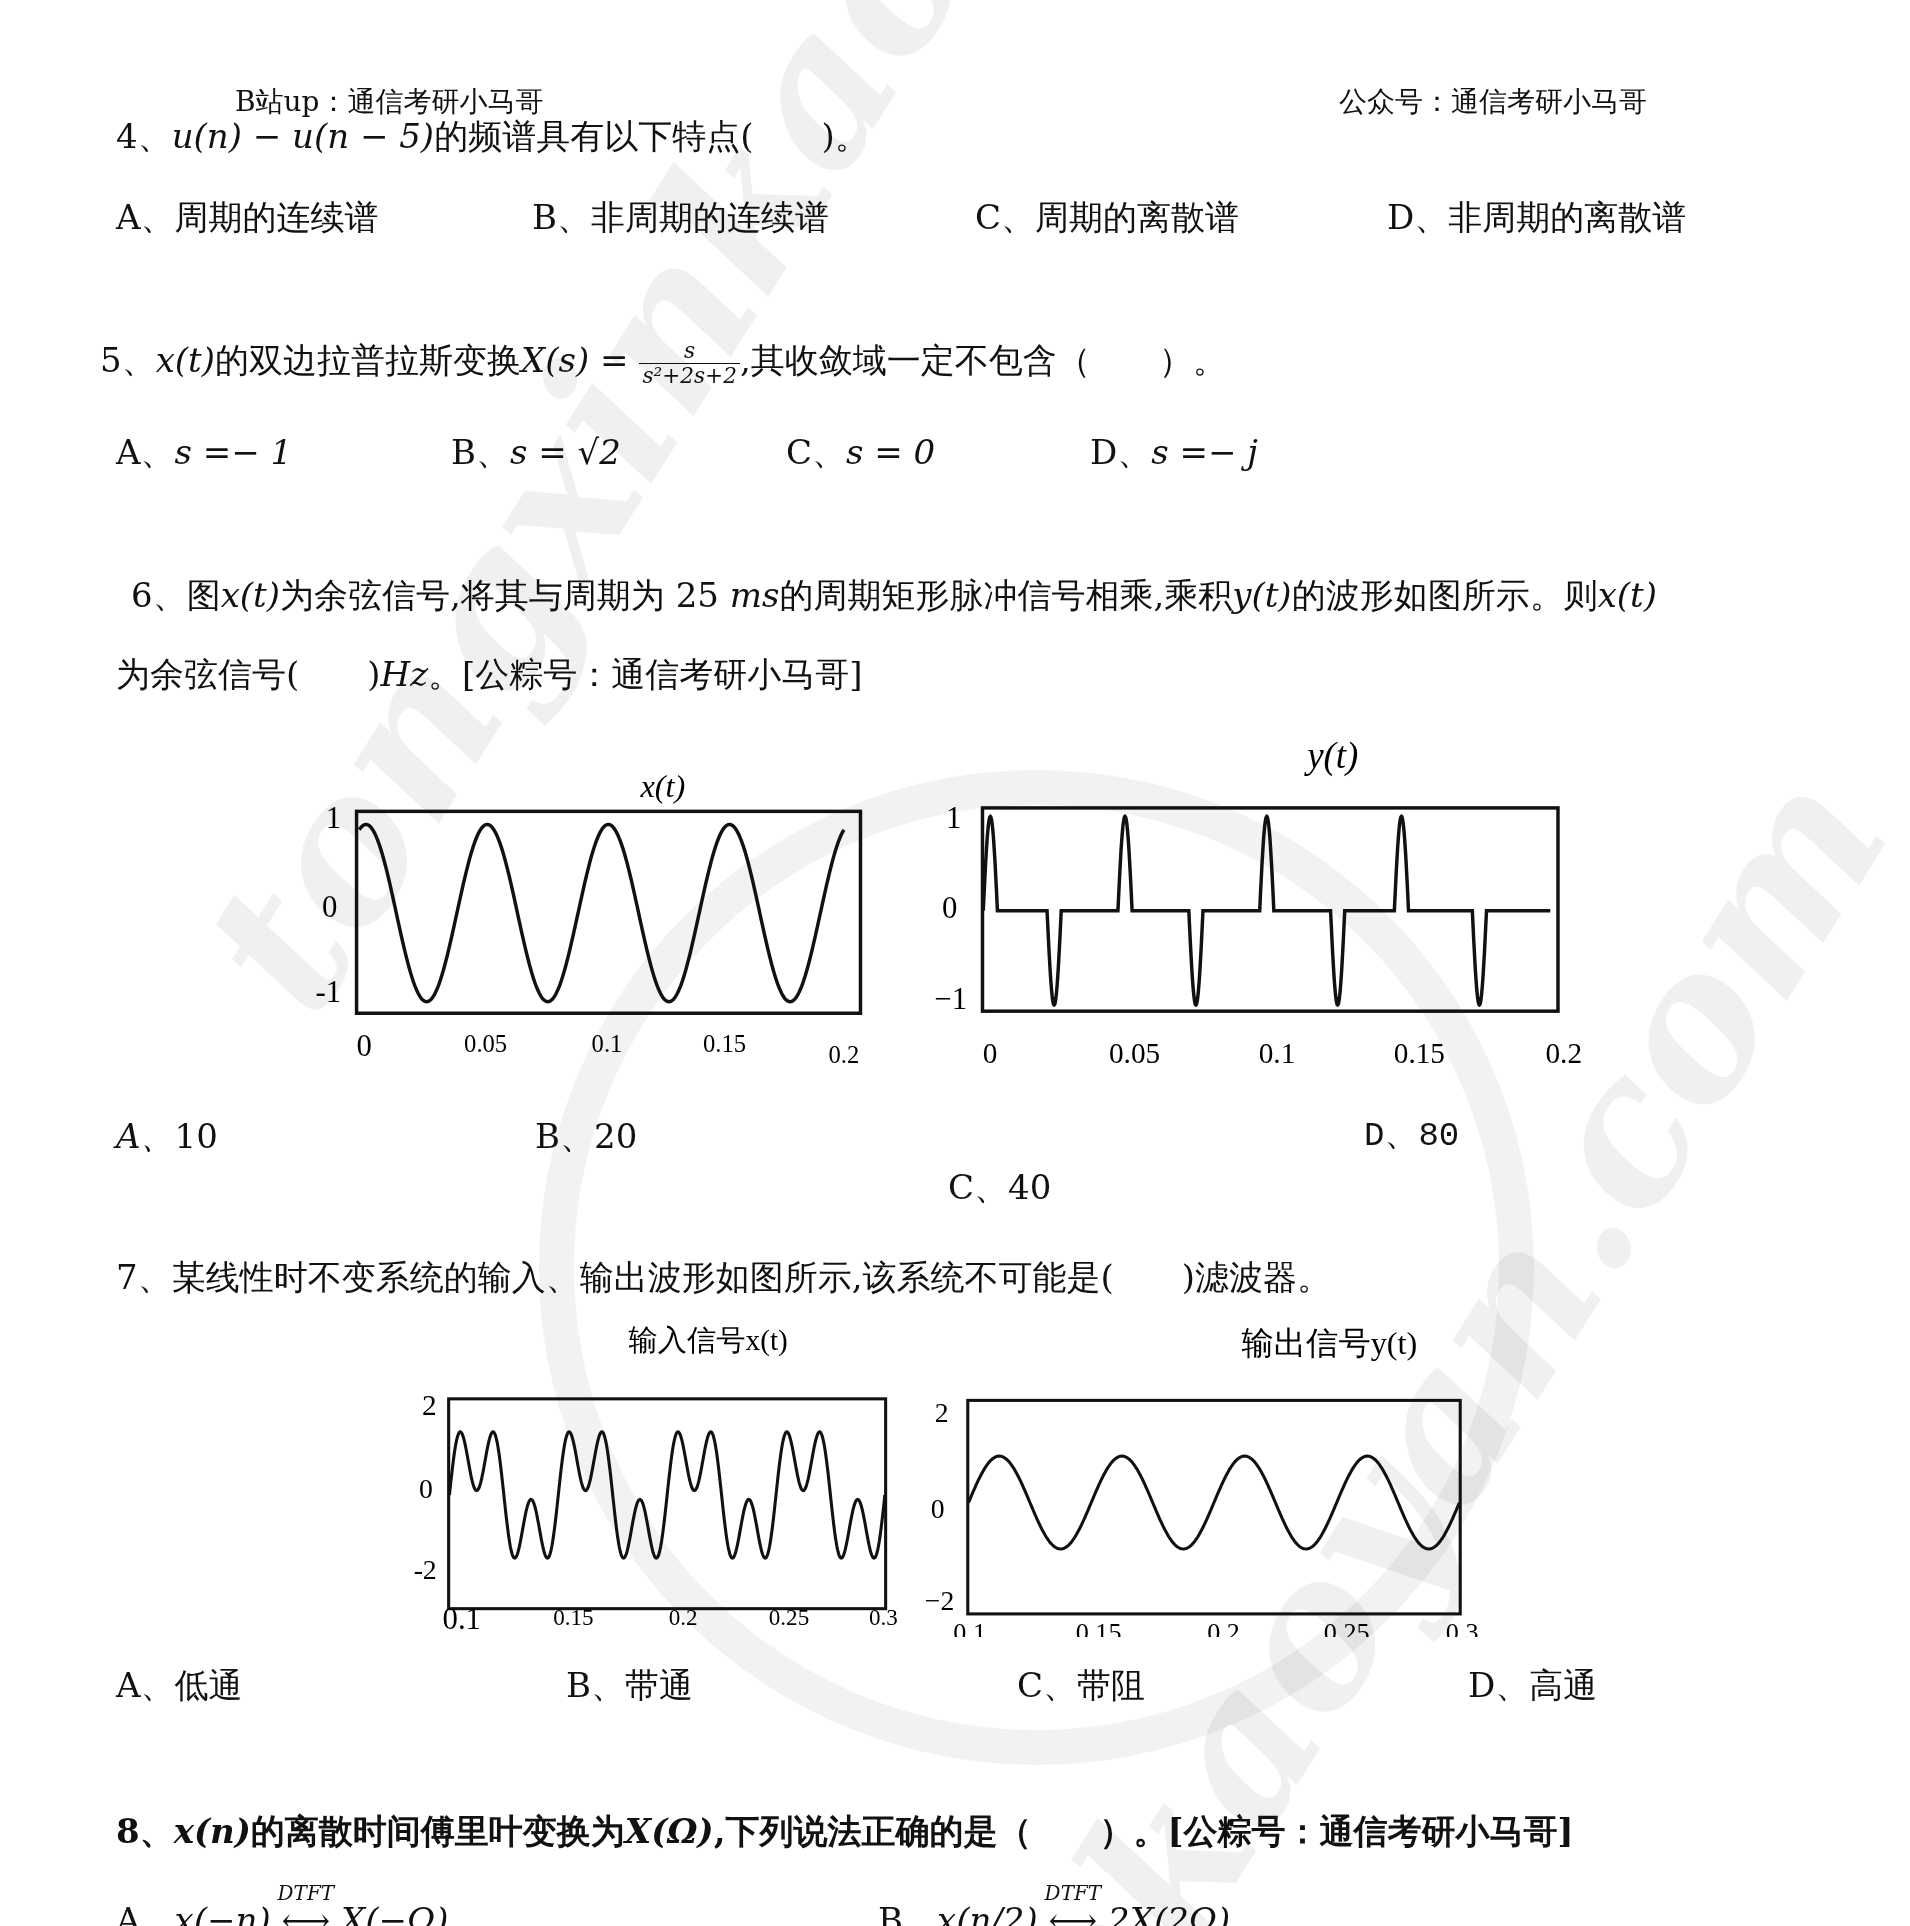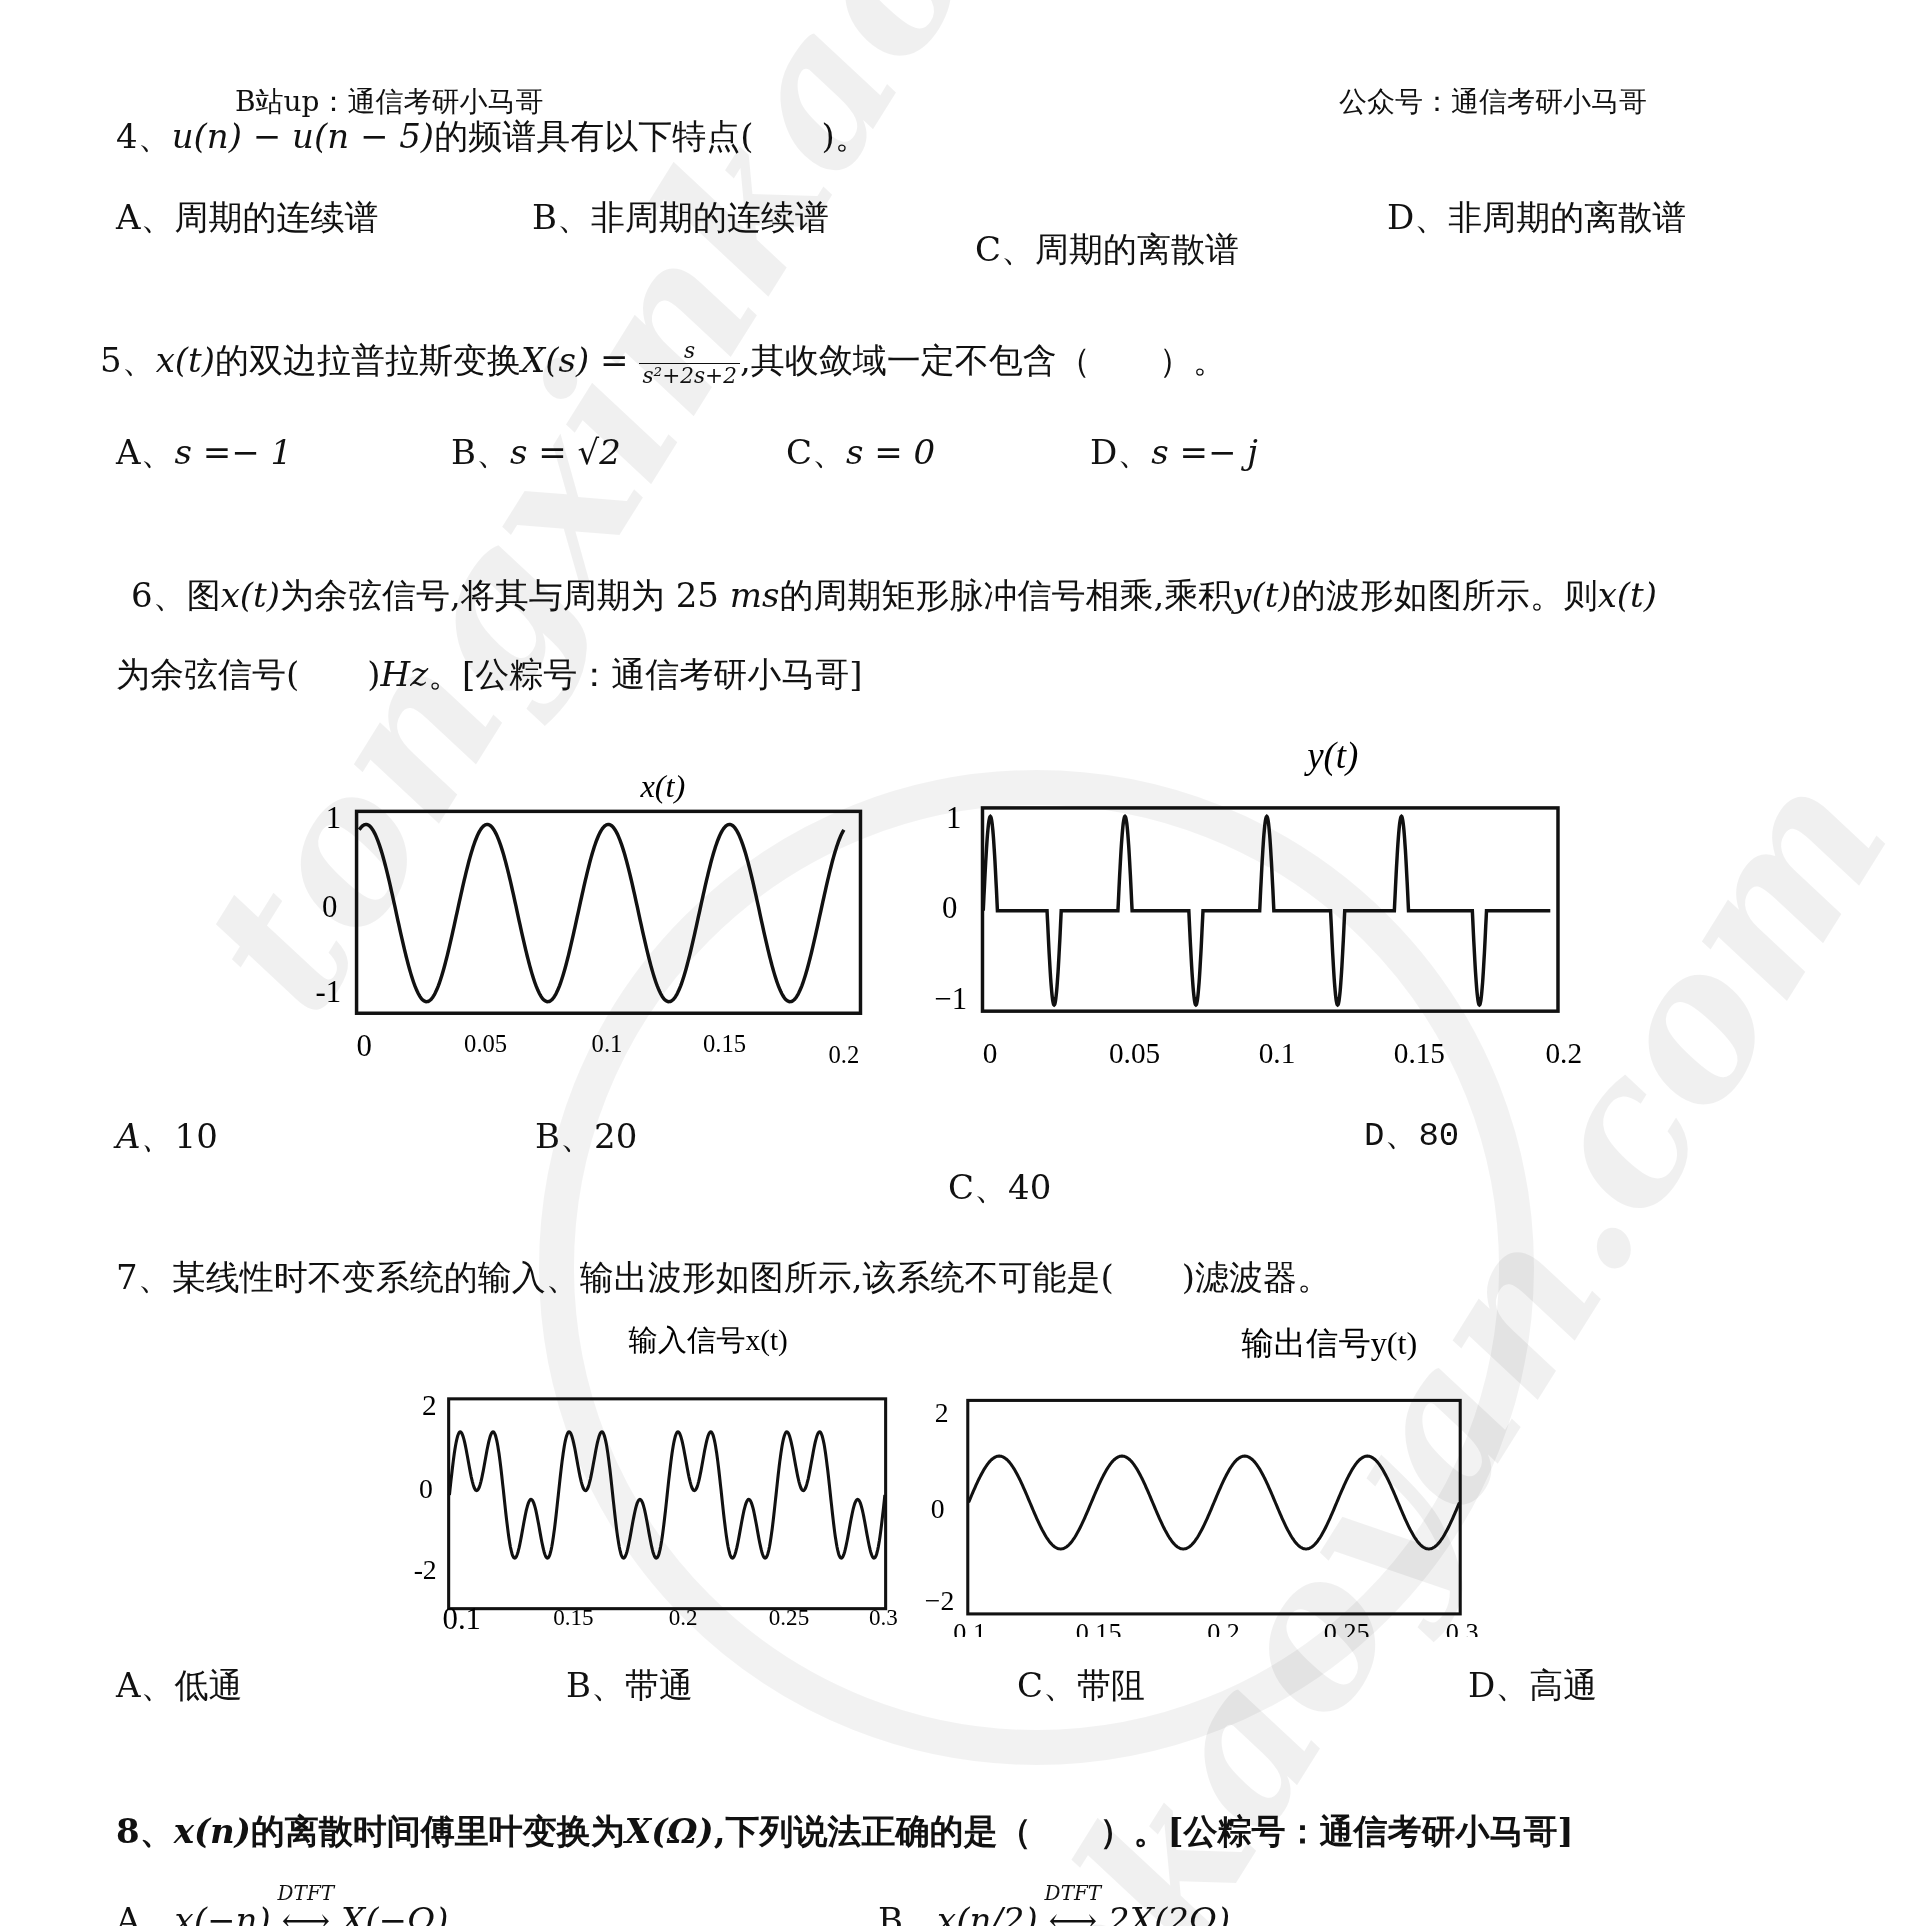--- a/index.html
+++ b/index.html
@@ -28,21 +28,21 @@
 <div class="stamp" style="left:539px; top:770px; width:925px; height:925px;"></div>
 
 <div class="abs hdr" style="left:235px; top:83px;">B站up：通信考研小马哥</div>
 <div class="abs hdr" style="left:1339px; top:83px;">公众号：通信考研小马哥</div>
 
 <div class="abs q" style="left:116px; top:119px;">
   <span>4、</span><span class="math">u(n) − u(n − 5)</span><span>的频谱具有以下特点(　　)。</span>
 </div>
 <div class="abs opt" style="left:116px; top:200px;"><span>A、</span><span>周期的连续谱</span></div>
 <div class="abs opt" style="left:532px; top:200px;"><span>B、</span><span>非周期的连续谱</span></div>
-<div class="abs opt" style="left:975px; top:200px;margin-top:32px;"><span>C、</span><span>周期的离散谱</span></div>
+<div class="abs opt" style="left:975px; top:200px;"><span>C、</span><span>周期的离散谱</span></div>
 <div class="abs opt" style="left:1387px; top:200px;"><span>D、</span><span>非周期的离散谱</span></div>
 
 <div class="abs q" style="left:100px; top:339px;">
   <span>5、</span><span class="math">x(t)</span><span>的双边拉普拉斯变换</span><span class="math">X(s) = </span><span class="frac math"><span class="num">s</span><span class="den">s²+2s+2</span></span><span>,其收敛域一定不包含（　　）。</span>
 </div>
 <div class="abs opt" style="left:116px; top:435px;"><span>A、</span><span class="math">s =− 1</span></div>
 <div class="abs opt" style="left:451px; top:435px;"><span>B、</span><span class="math">s = √2</span></div>
 <div class="abs opt" style="left:786px; top:435px;"><span>C、</span><span class="math">s = 0</span></div>
 <div class="abs opt" style="left:1090px; top:435px;"><span>D、</span><span class="math">s =− j</span></div>
 

